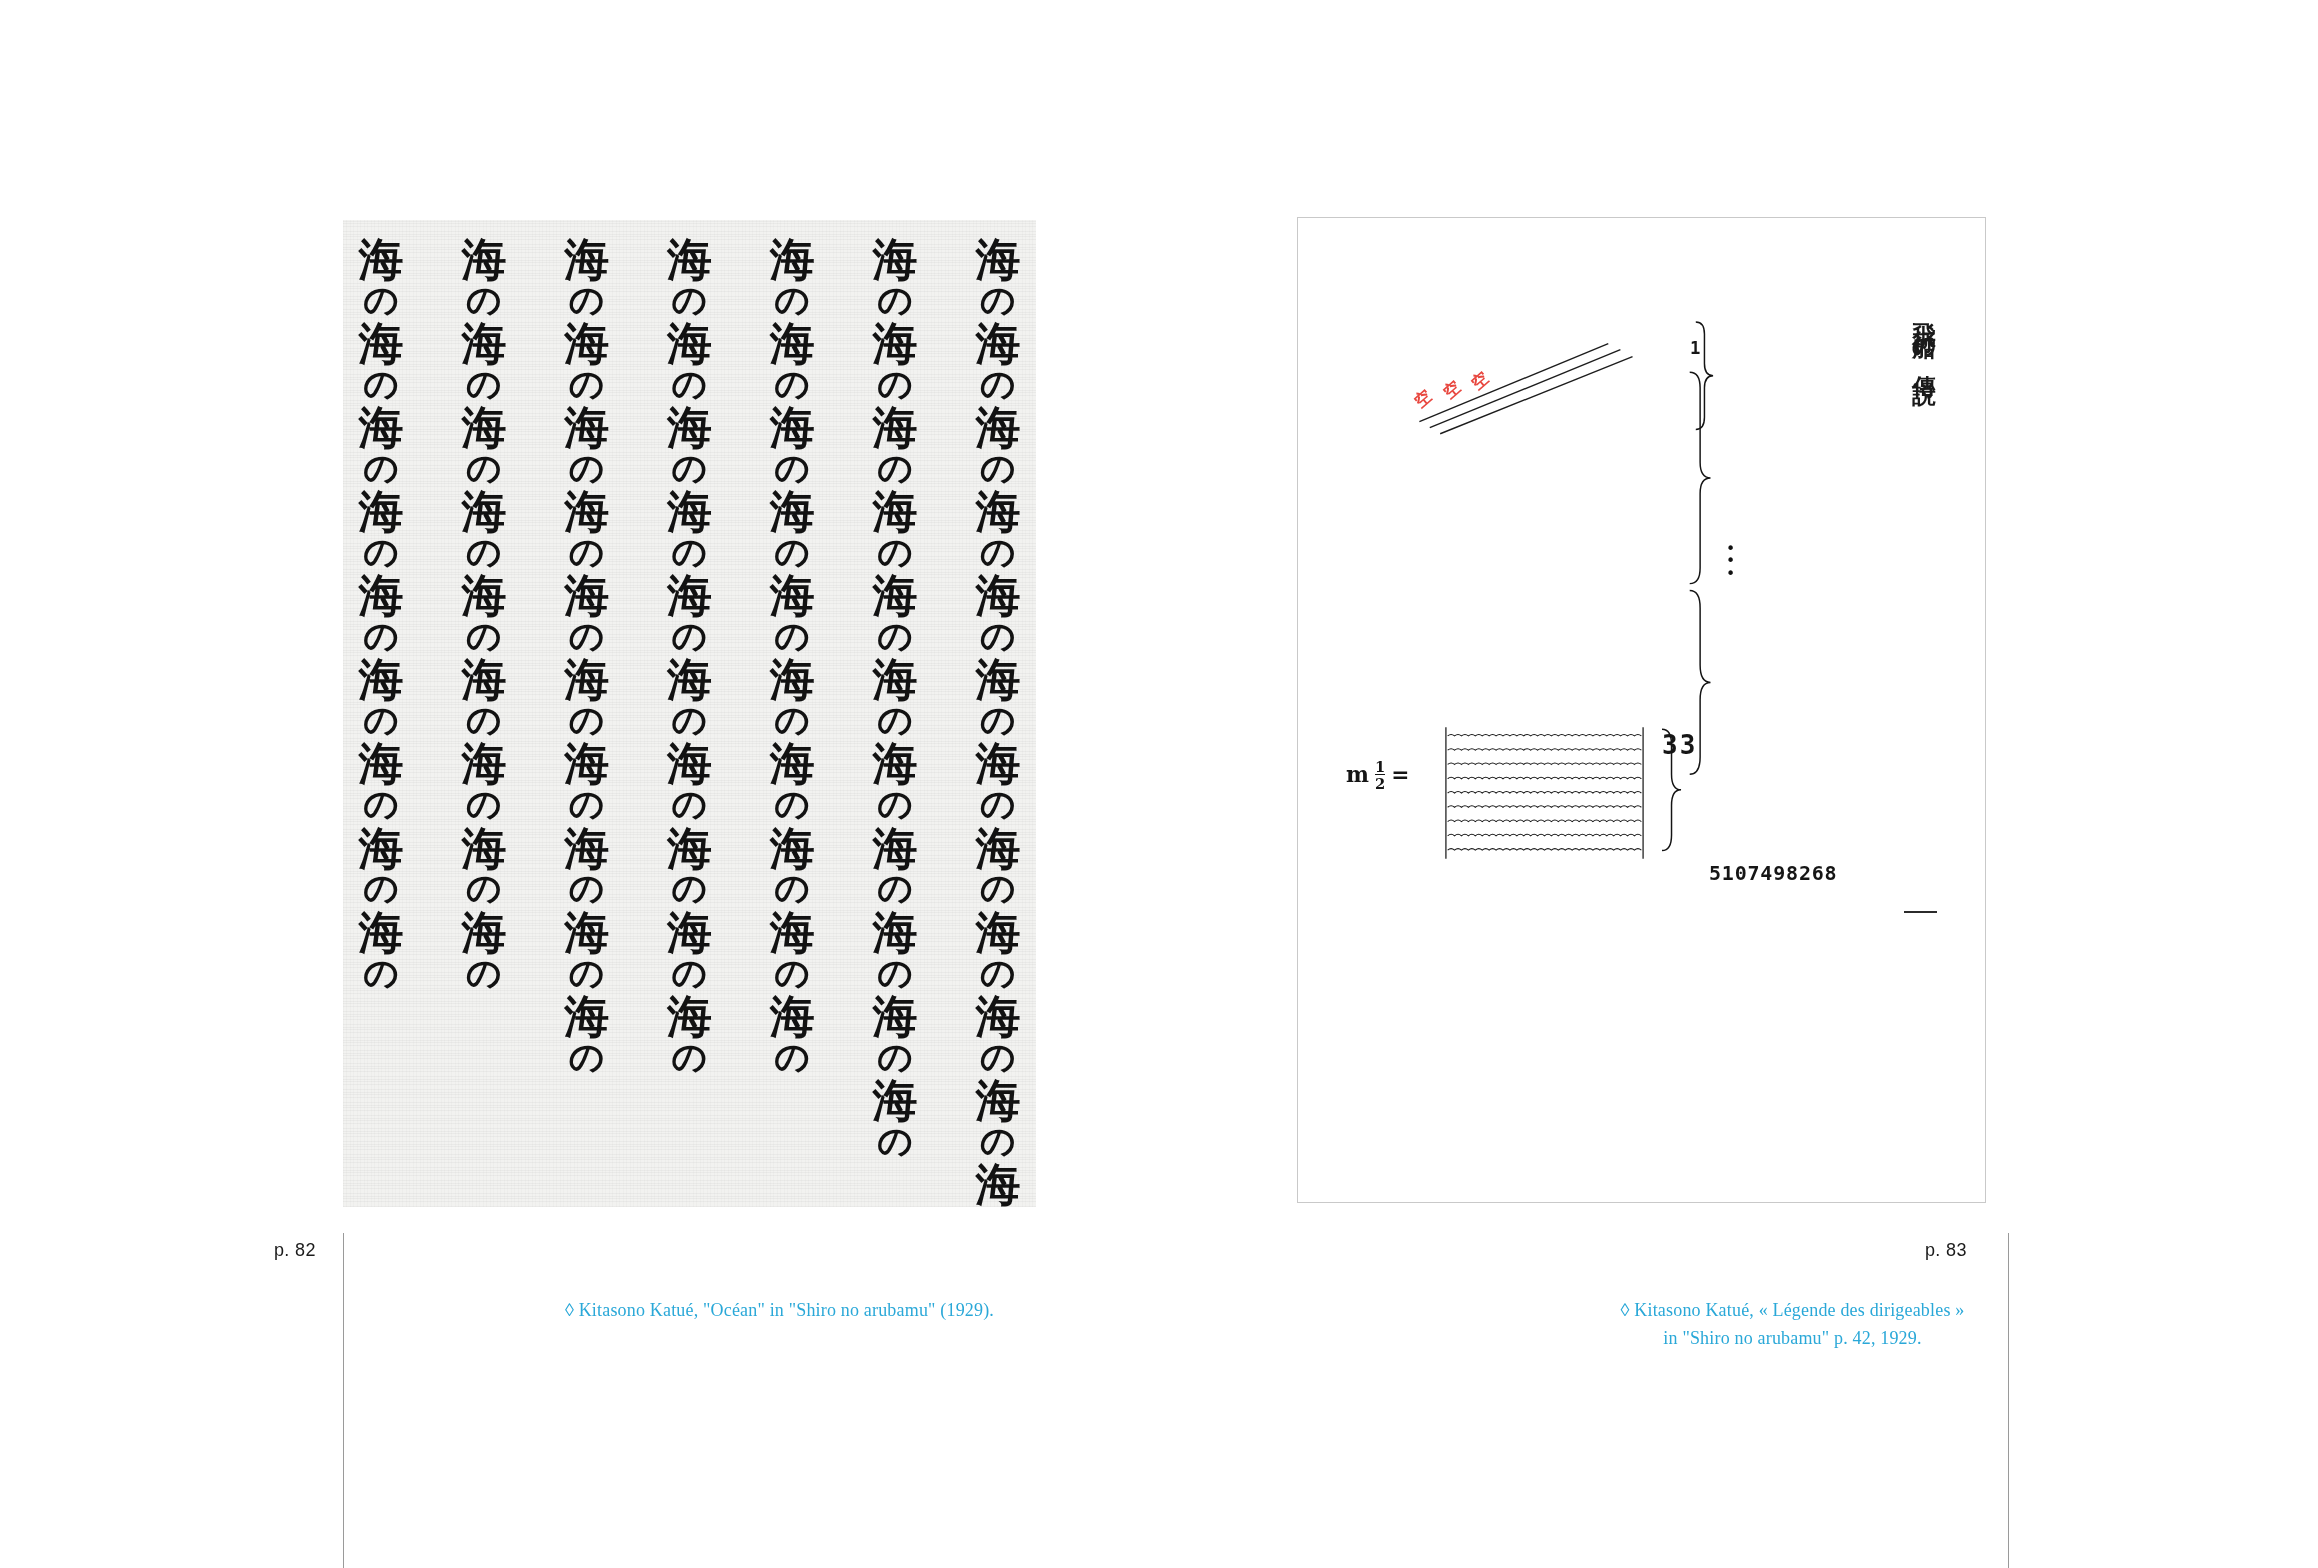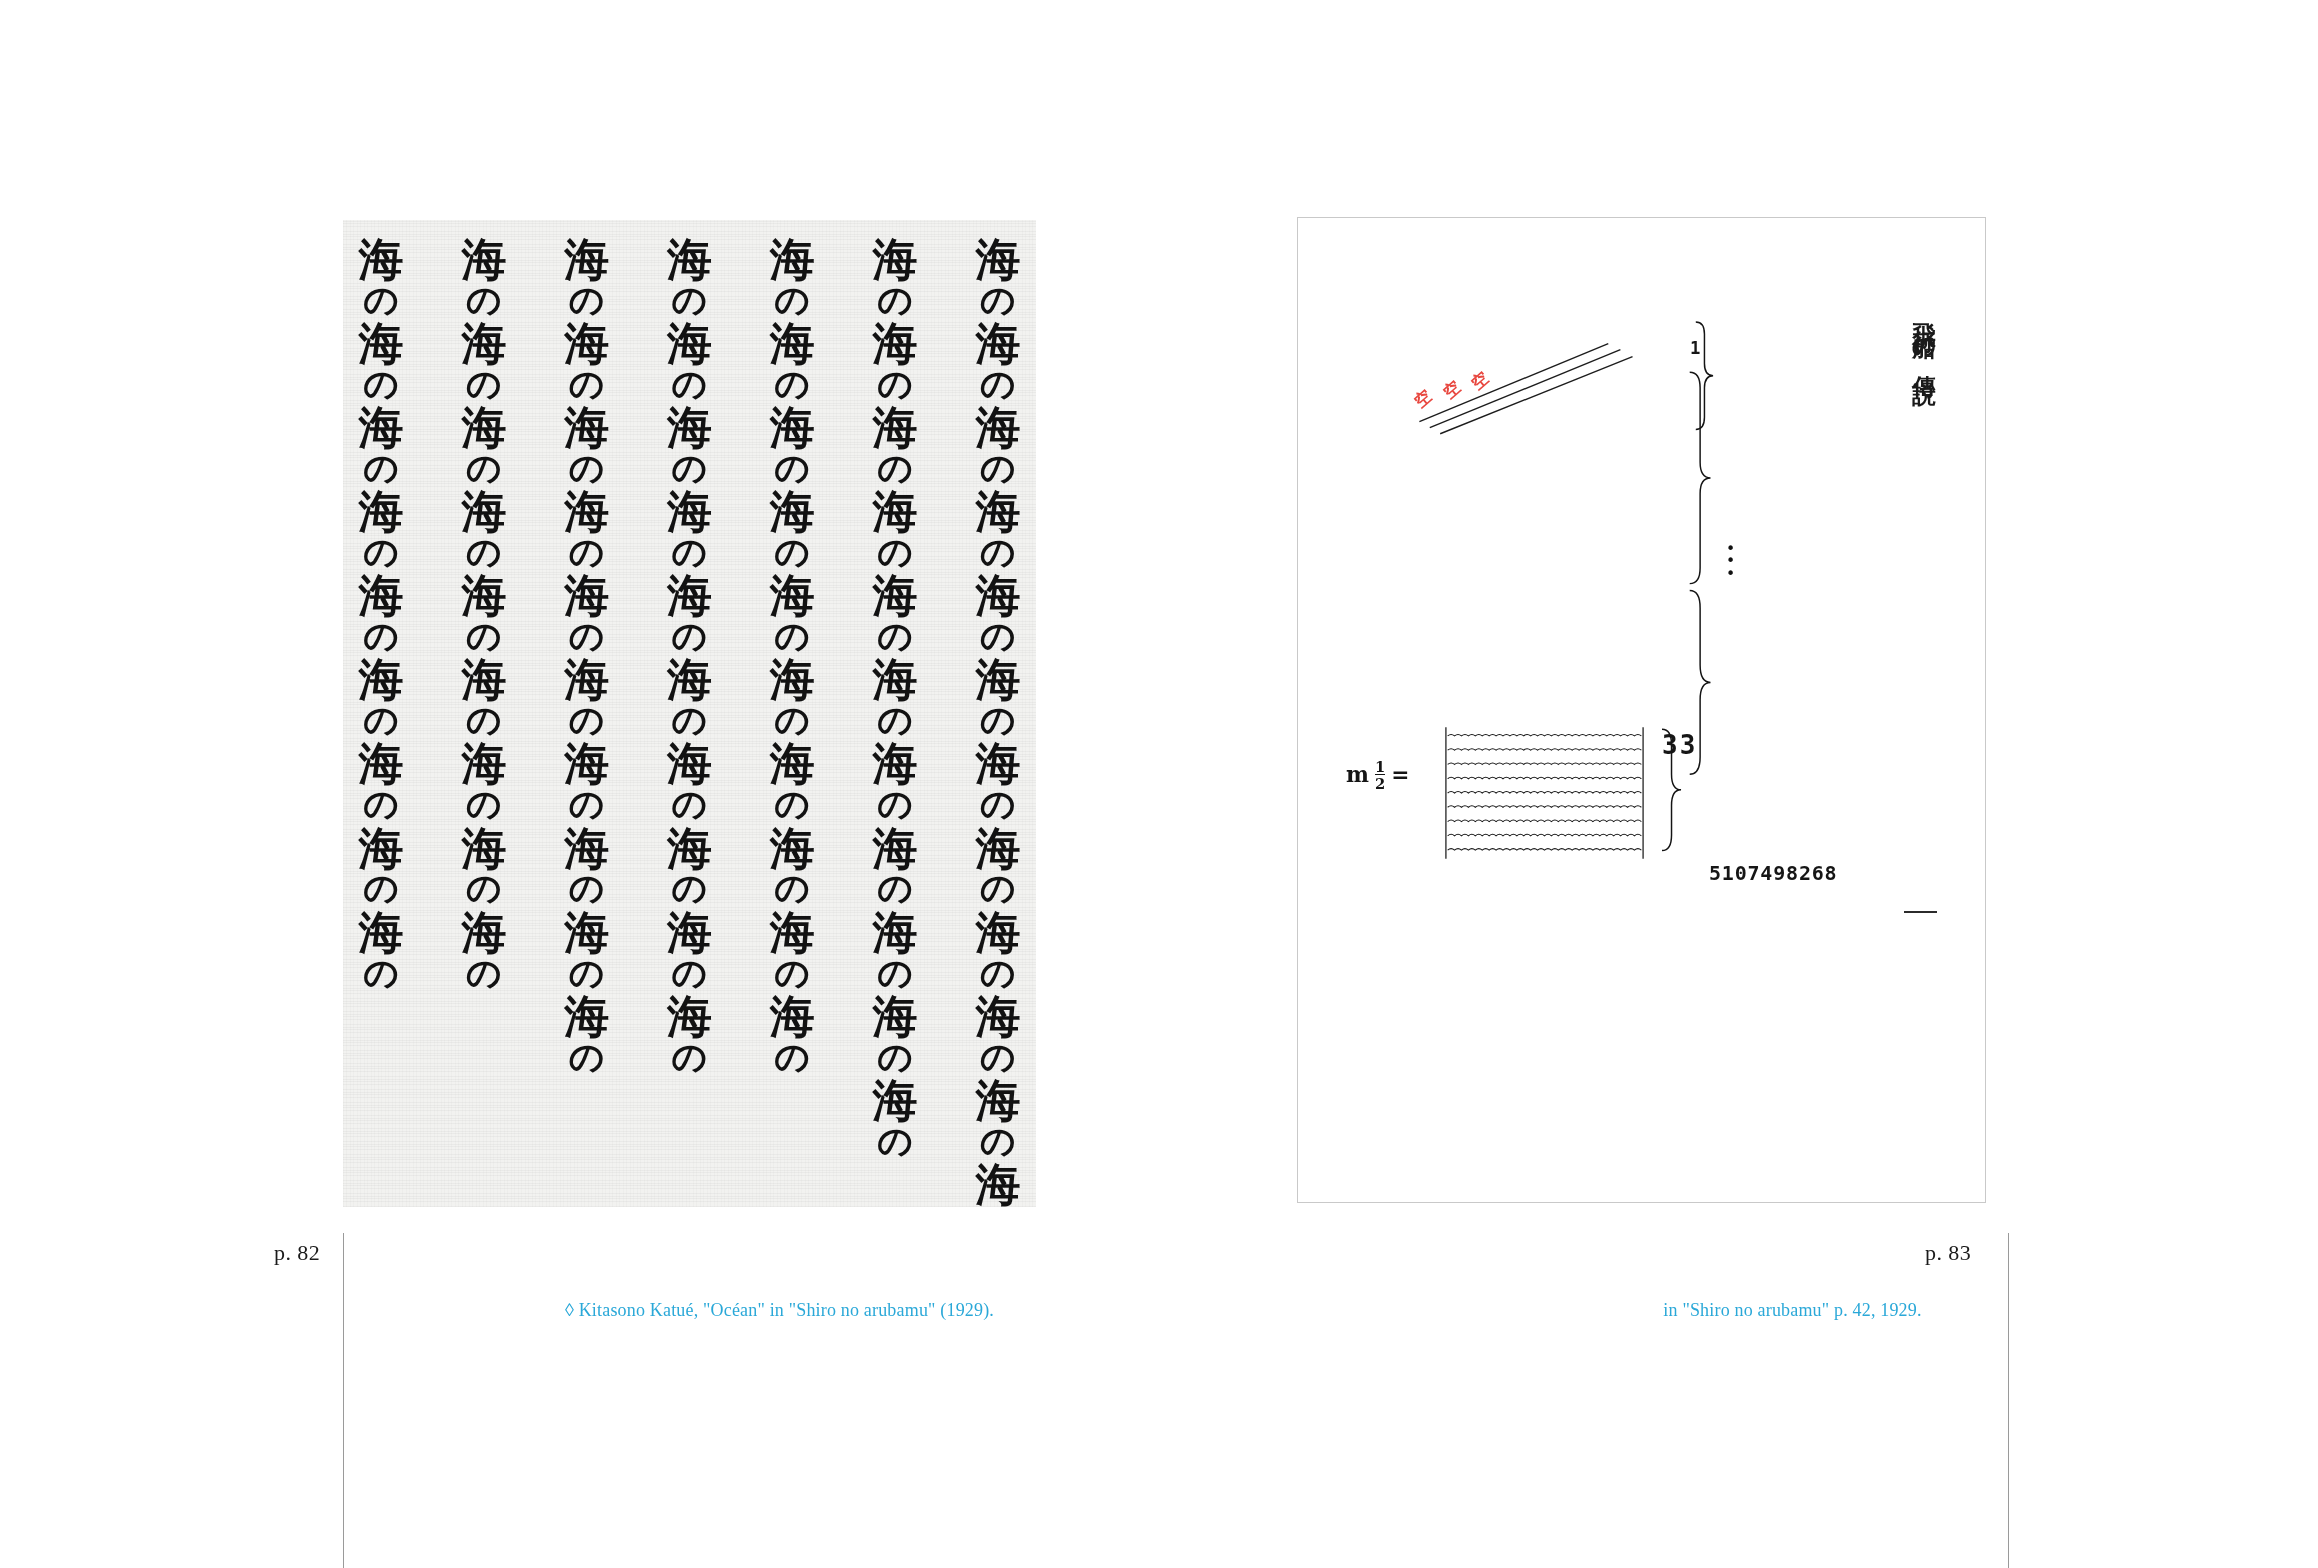--- a/index.html
+++ b/index.html
@@ -20,22 +20,22 @@
     position: absolute;
     width: 0.9px;
     background: #9a9a9a;
   }
   #rule-left  { left: 343px;  top: 1233px; height: 336px; }
   #rule-right { left: 2008px; top: 1233px; height: 336px; }
 
   
   .folio {
     position: absolute;
-    font-family: Liberation Serif, serif;
-    font-size: 22px;
+    font-family: Liberation Sans, sans-serif;
+    font-size: 18px;
     color: #1b1b1b;
     letter-spacing: .02em;
   }
   #folio-left  { left: 274px;  top: 1240px; }
   #folio-right { left: 1925px; top: 1240px; }
 
   
   .caption {
     position: absolute;
     font-family: "Liberation Serif", serif;
@@ -392,15 +392,16 @@
   </svg>
 
   <div class="kana-red" style="left:117px; top:170px;">空</div>
   <div class="kana-red" style="left:146px; top:161px;">空</div>
   <div class="kana-red" style="left:174px; top:152px;">空</div>
 
   <div id="rule-small"></div>
 </div>
 
 <div class="caption" id="caption-right">
+  <div>◊  Kitasono Katué, « Légende des dirigeables »</div>
   <div>in "Shiro no arubamu" p. 42, 1929.</div>
 </div>
 
 
 </body></html>

